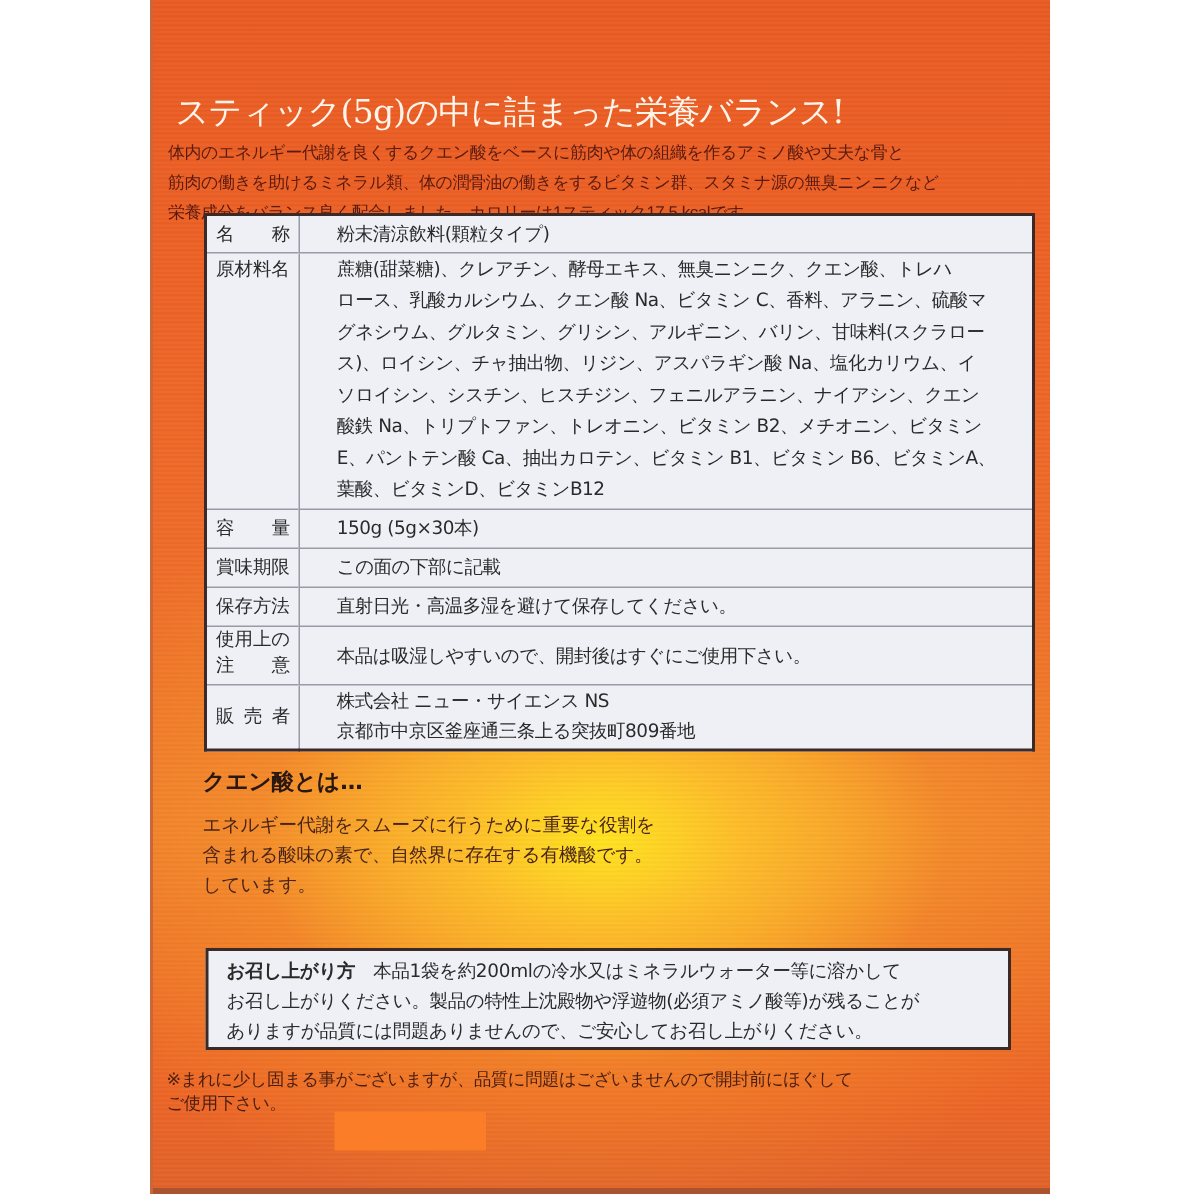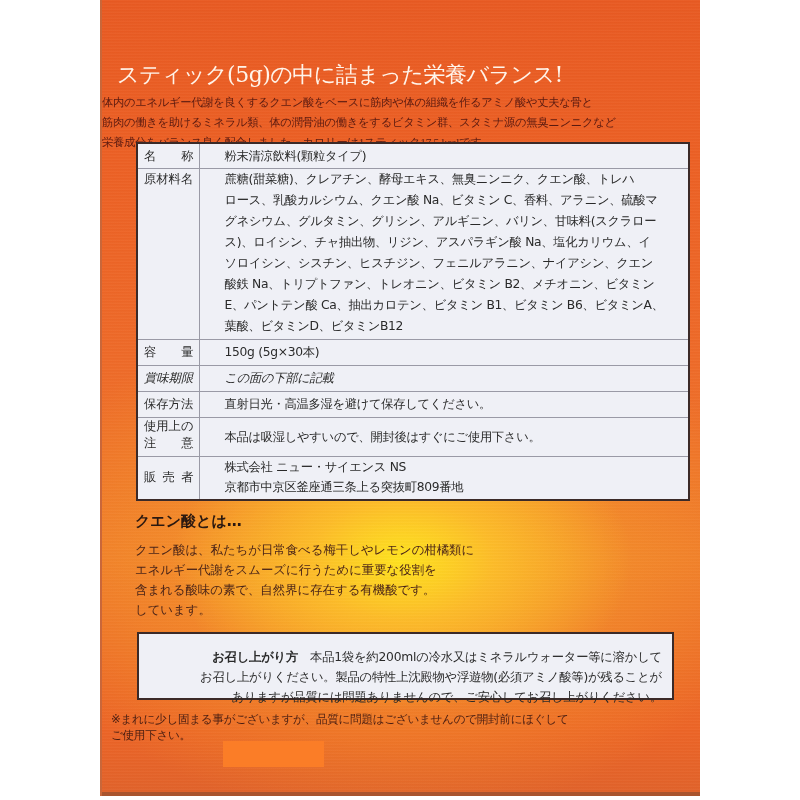--- a/index.html
+++ b/index.html
@@ -18,62 +18,62 @@
     }
     .box::after {
       content: ""; position: absolute; left: 0; right: 0; bottom: 0; height: 4px; background: #a9542e;
     }
     .headline {
       position: absolute; left: 15px; top: 60px; width: 580px;
       font-family: "DejaVu Serif", serif; font-size: 22px; font-weight: normal; color: #fff4ea;
       letter-spacing: -0.5px; white-space: nowrap;
     }
     .intro {
-      position: absolute; left: 0; top: 78px; width: 570px;
-      font-family: Liberation Serif, serif; font-size: 11.3px; line-height: 20px; color: #5a1a10;
+      position: absolute; left: 10px; top: 78px; width: 570px;
+      font-family: Liberation Sans, sans-serif; font-size: 11.3px; line-height: 20px; color: #5a1a10;
       letter-spacing: -0.3px;
     }
     .intro p { margin: 0; white-space: nowrap; }
     table.spec {
       position: absolute; left: 34px; top: 142px; width: 541px;
       border-collapse: collapse; background: #eff0f6;
       border: 2px solid #3b2a28;
       font-size: 12.3px; color: #2a2a2a;
     }
     table.spec td { border-top: 1.5px solid #9a9aa6; vertical-align: top; padding: 0 24px; }
     table.spec td.lbl {
       width: 58px; border-right: 1.5px solid #9a9aa6; padding: 0 6px; white-space: nowrap;
       letter-spacing: 0px;
     }
     table.spec td.val { letter-spacing: -0.3px; }
     .row-name td { height: 24px; line-height: 24px; }
     .row-ing td { height: 170px; line-height: 21px; padding-top: 2px; }
     .row-cap td { height: 25px; line-height: 25px; }
-    .row-exp td { height: 25px; line-height: 25px; font-style: italic; }
+    .row-exp td { height: 25px; line-height: 25px; }
     .row-sto td { height: 25px; line-height: 25px; }
     .row-use td { height: 38px; }
     .row-use td.lbl { line-height: 17px; padding-top: 2px; }
     .row-use td.val { line-height: 38px; }
     .row-sel td { height: 42px; line-height: 20px; padding-top: 2px; }
     .spread { display: flex; justify-content: space-between; }
     .ingredients p { margin: 0; white-space: nowrap; }
     .citric-title {
       position: absolute; left: 33px; top: 512px;
       font-size: 15px; font-weight: bold; color: #2a1810;
     }
     .citric-body {
       position: absolute; left: 33px; top: 540px; width: 400px;
       font-size: 12.4px; line-height: 20px; color: #4a2418;
     }
     .citric-body p { margin: 0; white-space: nowrap; }
     .howto {
       position: absolute; left: 35px; top: 632px; width: 537px; height: 68px;
       background: #eff0f6; border: 2px solid #3b2a28; box-sizing: border-box;
-      padding: 13px 10px 0 12px;
-      font-size: 12.3px; line-height: 20px; color: #2a2a2a; text-align: right;
+      padding: 3px 10px 0 12px;
+      font-size: 12.3px; line-height: 20px; color: #2a2a2a;
     }
     .howto p { margin: 0; white-space: nowrap; letter-spacing: -0.2px; }
     .howto .howto-title { font-weight: bold; margin-right: 12px; }
     .note {
       position: absolute; left: 9px; top: 711px; width: 580px;
       font-size: 11.6px; line-height: 16px; color: #4a1e12; letter-spacing: -0.3px;
     }
     .note p { margin: 0; white-space: nowrap; }
     .date-patch {
       position: absolute; left: 121px; top: 741px; width: 101px; height: 26px;
@@ -161,21 +161,20 @@
       <td class="val">
         <div>株式会社 ニュー・サイエンス NS</div>
         <div>京都市中京区釜座通三条上る突抜町809番地</div>
       </td>
     </tr>
   </tbody>
     </table>
 
   <div class="citric-title">クエン酸とは…</div>
   <div class="citric-body">
-    <p>クエン酸は、私たちが日常食べる梅干しやレモンの柑橘類に</p>
     <p>エネルギー代謝をスムーズに行うために重要な役割を</p>
     <p>含まれる酸味の素で、自然界に存在する有機酸です。</p>
     <p>しています。</p>
   </div>
 
   <div class="howto">
     <p><span class="howto-title">お召し上がり方</span><span>本品1袋を約200mlの冷水又はミネラルウォーター等に溶かして</span></p>
     <p>お召し上がりください。製品の特性上沈殿物や浮遊物(必須アミノ酸等)が残ることが</p>
     <p>ありますが品質には問題ありませんので、ご安心してお召し上がりください。</p>
   </div>

